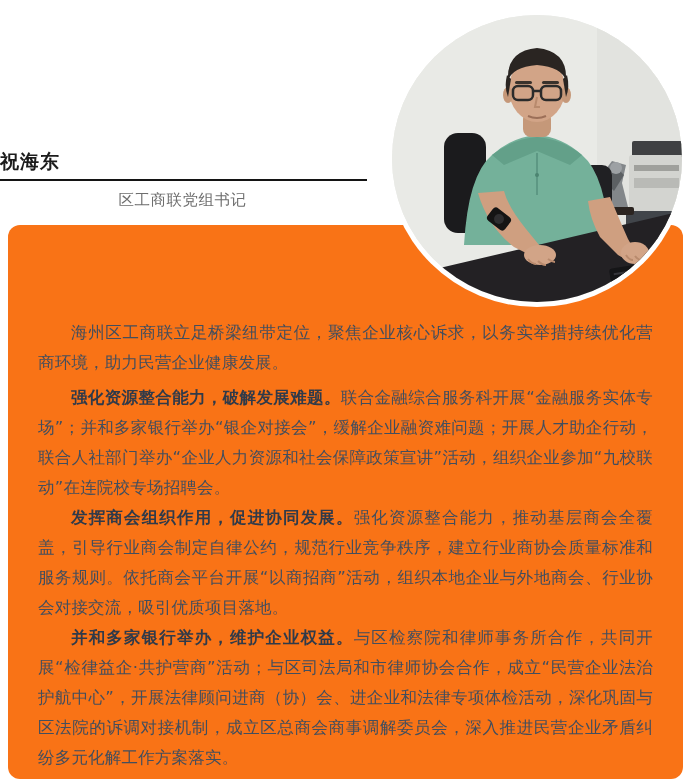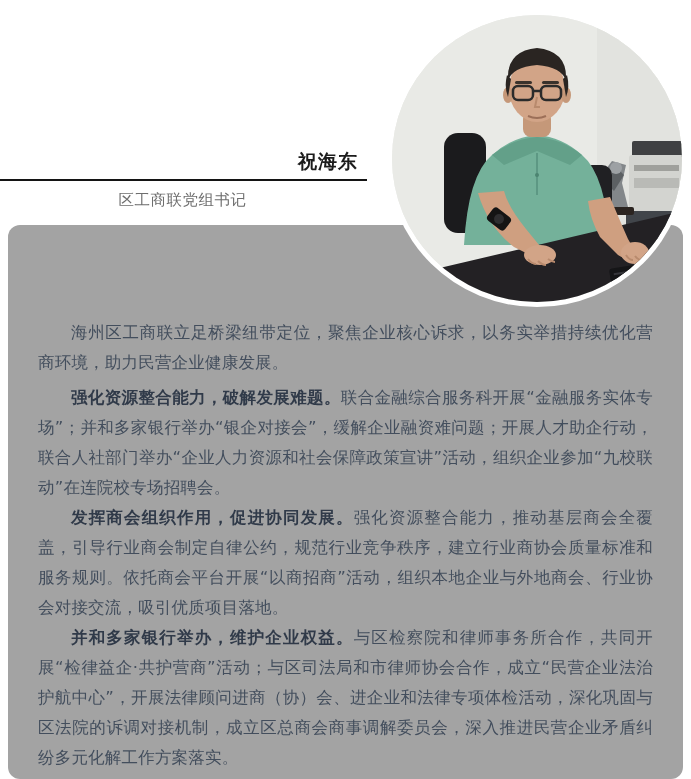--- a/index.html
+++ b/index.html
@@ -3,39 +3,39 @@
 <meta charset="utf-8">
 <style>
   html,body { margin:0; padding:0; background:#ffffff; }
   .page {
     position:relative; width:691px; height:779px; overflow:hidden;
     background:#ffffff; font-family:"DejaVu Sans","Liberation Sans",sans-serif;
   }
   
   .profile-header { position:absolute; left:0; top:149px; width:367px; z-index:3; }
   .profile-name {
-    text-align:right; padding-right:9px; font-size:19px; font-weight:bold;
+    text-align:left; padding-right:9px; font-size:19px; font-weight:bold;
     color:#1c1c1c; line-height:24px; letter-spacing:1px;
   }
   .profile-rule { margin-top:6px; height:0; border-top:2px solid #141414; width:100%; }
   .profile-title {
     text-align:center; padding-right:2px; margin-top:10px; font-size:15.5px;
     color:#6e6e6e; line-height:19px; letter-spacing:0.5px;
   }
   
   .photo {
     position:absolute; left:392px; top:15px; width:290px; height:287px;
     border-radius:50%; overflow:hidden; z-index:2;
     box-shadow:0 0 0 5px #ffffff; background:#e9eae6;
   }
   .photo svg { display:block; width:100%; height:100%; }
   
   .panel {
     position:absolute; left:8px; top:225px; width:675px; height:554px;
-    background:#a3a3a3; border-radius:12px; box-sizing:border-box;
+    background:#f97316; border-radius:12px; box-sizing:border-box;
     padding:93px 30px 0 30px; z-index:1;
   }
   .panel p {
     margin:0; font-size:16.5px; line-height:30px; color:#434e5d;
     text-align:justify; text-indent:2em; letter-spacing:0.2px;
   }
   .panel p.gap-after { margin-bottom:5px; }
   .para-lead { font-weight:bold; color:#303a49; }
 </style>
 </head>

